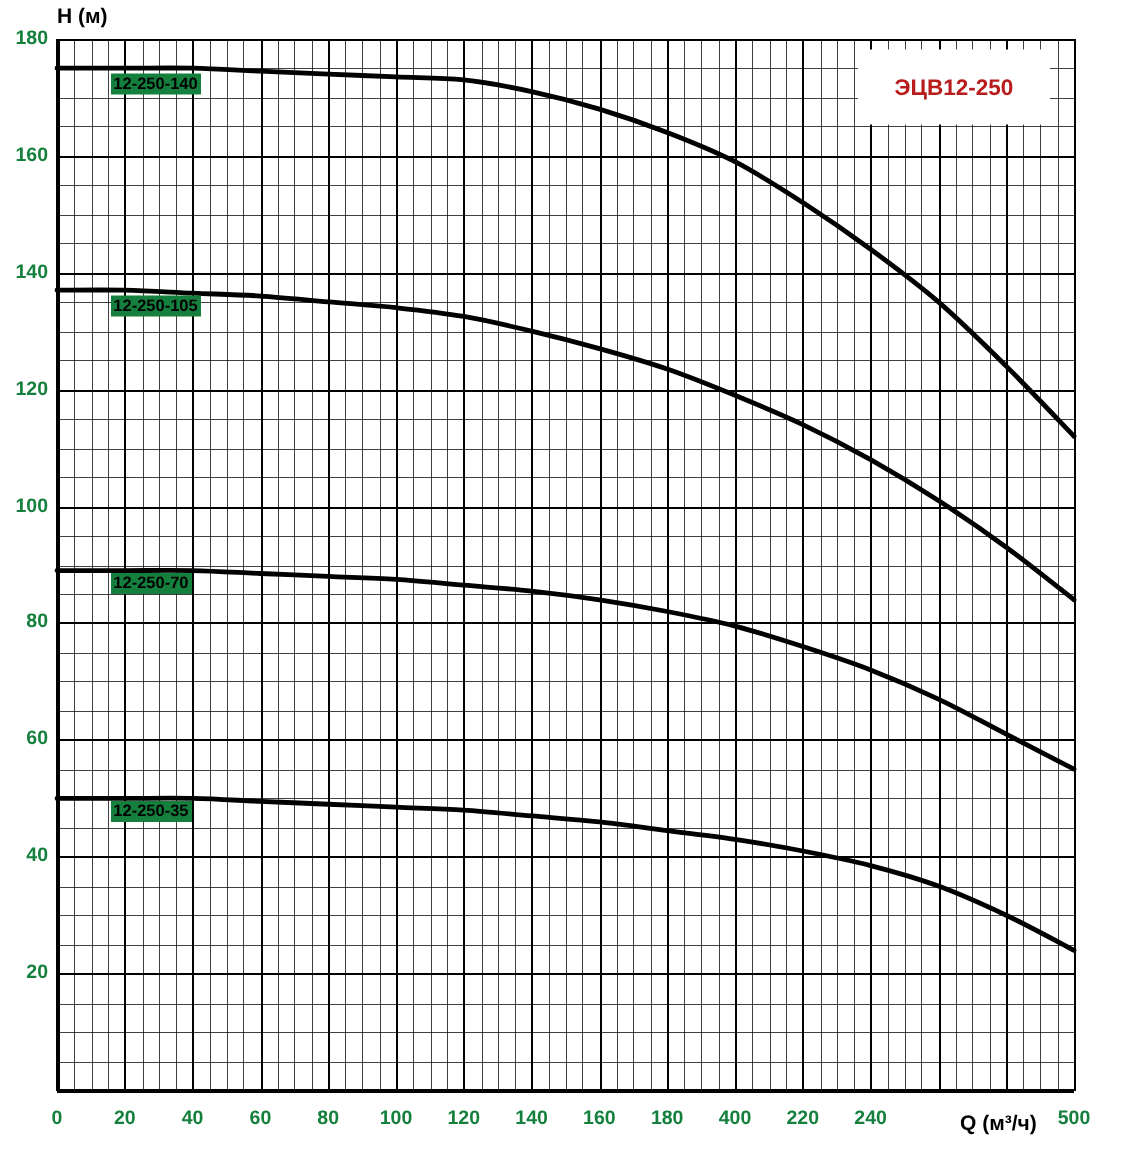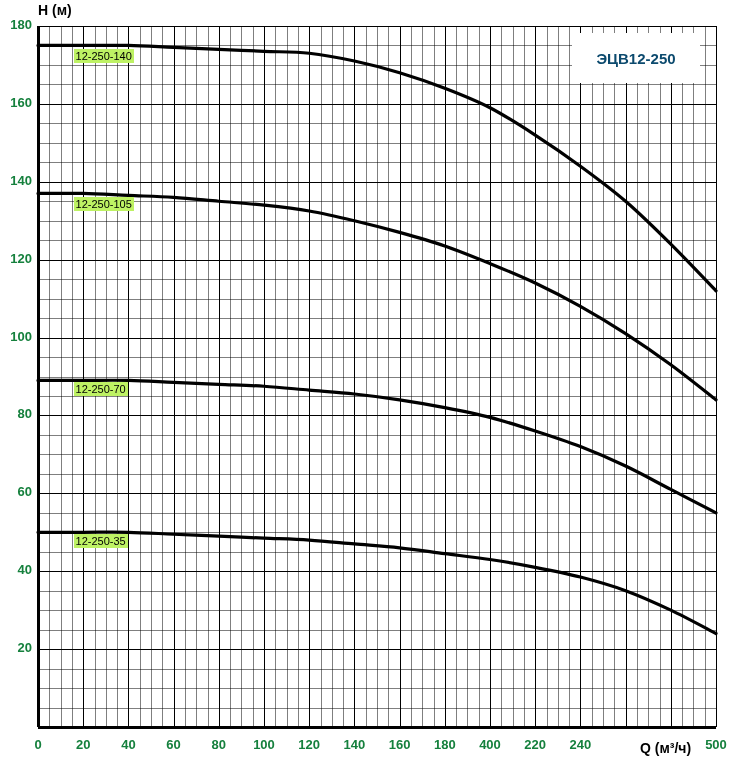--- a/index.html
+++ b/index.html
@@ -48,41 +48,41 @@
     text-align: right;
     width: 30px;
   }
   .xtick {
     text-align: center;
     width: 30px;
   }
   .curve-label {
     position: absolute;
     font-size: 11px;
-    font-weight: normal;
+    font-weight: bold;
     color: #000;
-    background: #bef264;
+    background: #15803d;
     padding: 1px 2px;
     white-space: nowrap;
   }
   #series-box {
     position: absolute;
     left: 572px;
     top: 33px;
     width: 128px;
     height: 50px;
     background: #ffffff;
     display: flex;
     align-items: center;
     justify-content: center;
   }
   #series-box-label {
     font-size: 15px;
     font-weight: bold;
-    color: #0c4a6e;
+    color: #b91c1c;
     white-space: nowrap;
   }
   svg { display: block; }
 </style>
 </head>
 <body>
 
 <div id="chart-root">
 
   <div class="axis-title" id="y-axis-title">H (м)</div>

